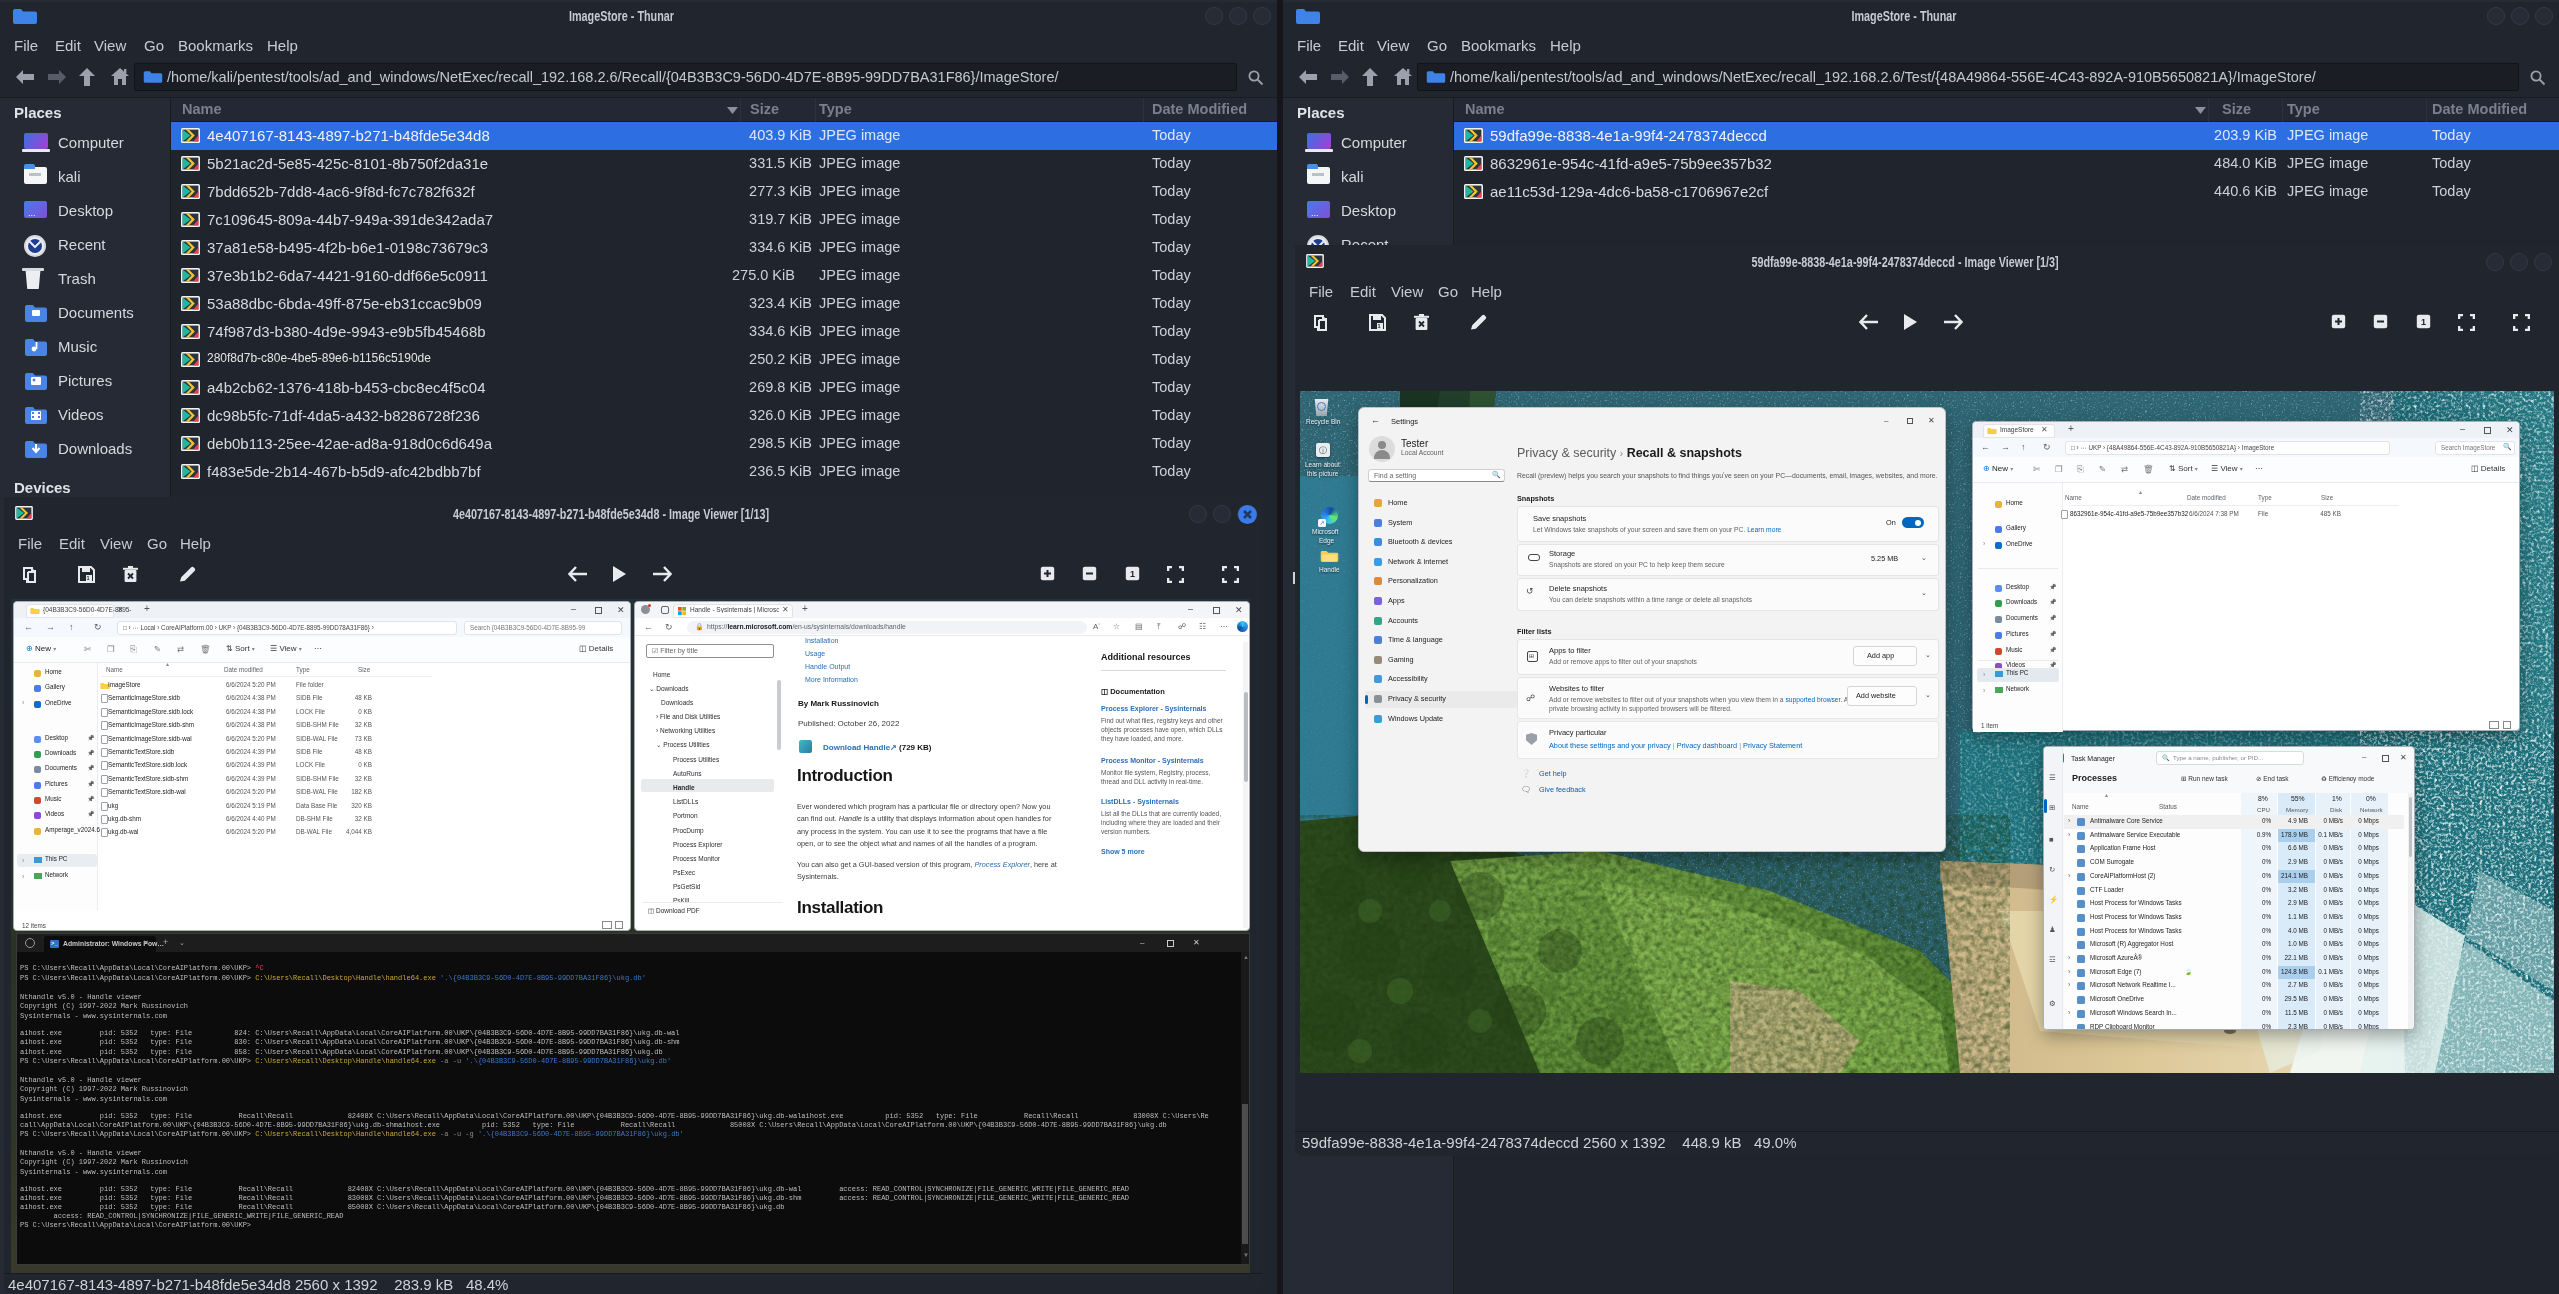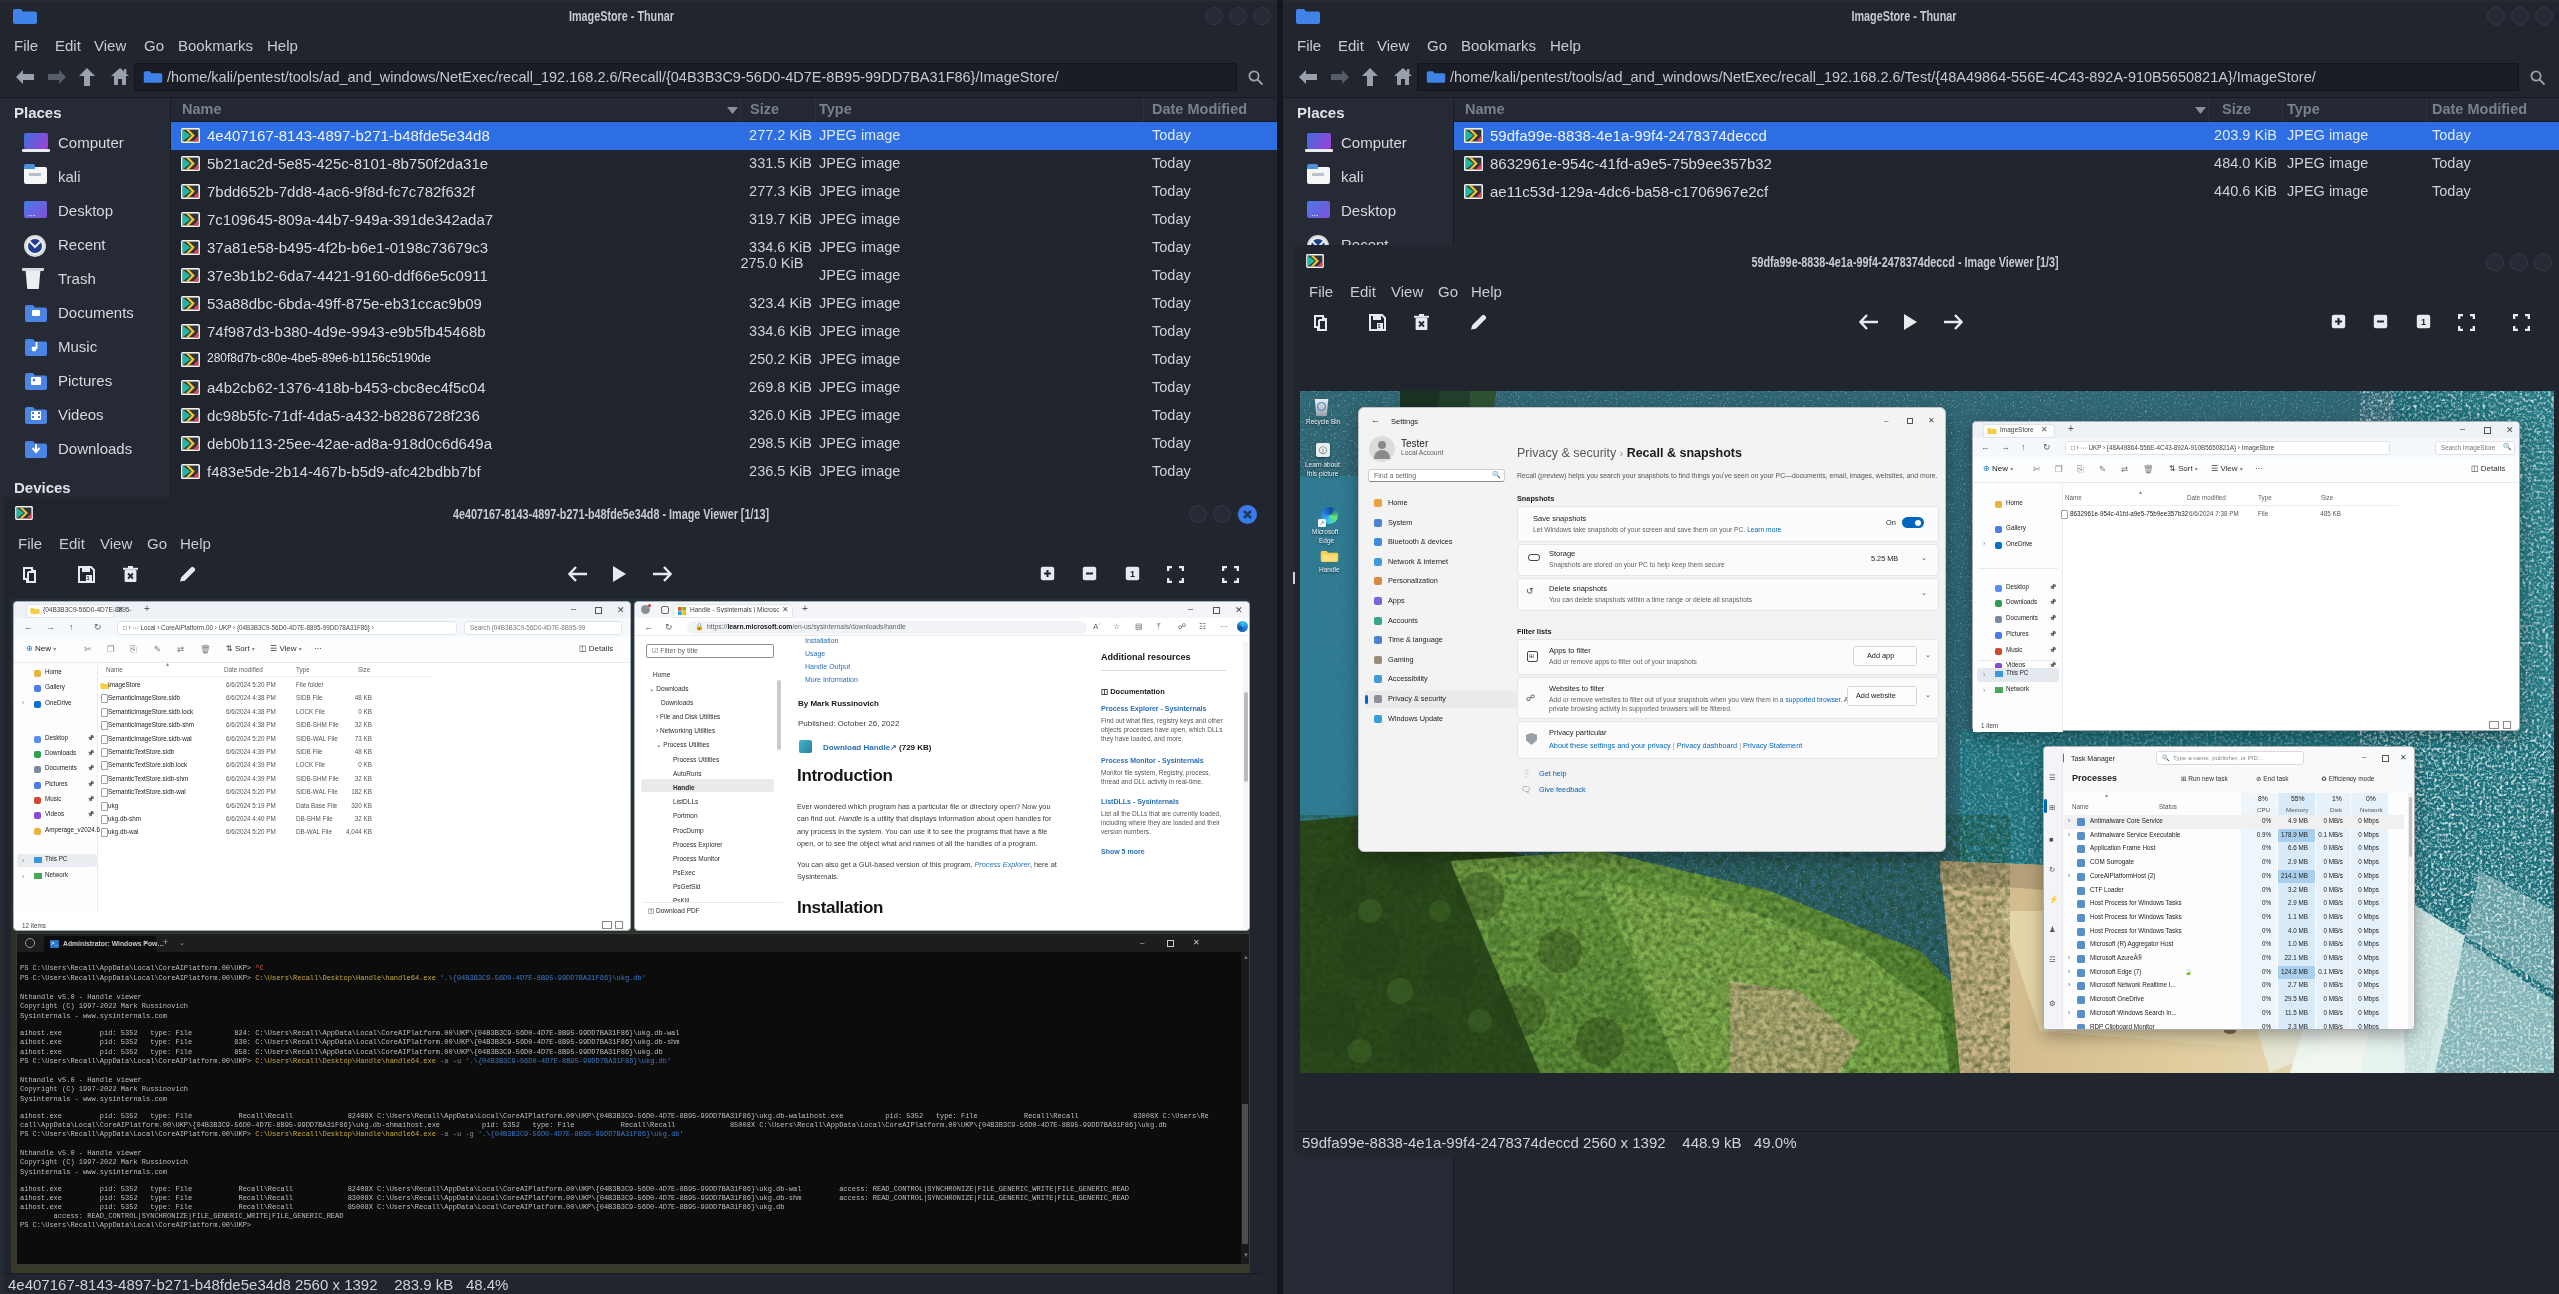--- a/index.html
+++ b/index.html
@@ -110,21 +110,21 @@
       <div style="position:absolute;left:1143px;top:98px;width:1px;height:24px;background:#2c3140"></div>
       <div style="position:absolute;left:171px;top:122px;width:1106px;height:28px;background:#2d6fe3"></div>
       <svg width="19" height="15" viewBox="0 0 19 15" style="position:absolute;left:181px;top:128px">
 <rect x="0" y="0" width="19" height="15" rx="1.5" fill="#f2f3f5"></rect>
 <rect x="1.6" y="1.6" width="15.8" height="11.8" fill="#2e333d"></rect>
 <polygon points="1.6,1.6 1.6,13.4 9.5,7.5" fill="#1fb9a0"></polygon>
 <polygon points="4.6,1.6 10.6,7.5 4.6,13.4 7.8,13.4 13.8,7.5 7.8,1.6" fill="#f4c430"></polygon>
 <polygon points="12.2,13.4 17.4,7.6 17.4,13.4" fill="#e8414e"></polygon>
 </svg>
       <div class="t" style="left:207px;top:127px;font-size:15px;color:#eef2f8">4e407167-8143-4897-b271-b48fde5e34d8</div>
-      <div class="t" style="left:732px;top:127px;width:80px;text-align:right;font-size:14.5px;color:#dde6f5">277.2 KiB</div>
+      <div class="t" style="left:732px;top:127px;width:80px;text-align:right;font-size:14.5px;color:#dde6f5">403.9 KiB</div>
       <div class="t" style="left:819px;top:127px;font-size:14.5px;color:#dde6f5">JPEG image</div>
       <div class="t" style="left:1152px;top:127px;font-size:14.5px;color:#dde6f5">Today</div>
       <svg width="19" height="15" viewBox="0 0 19 15" style="position:absolute;left:181px;top:156px">
 <rect x="0" y="0" width="19" height="15" rx="1.5" fill="#f2f3f5"></rect>
 <rect x="1.6" y="1.6" width="15.8" height="11.8" fill="#2e333d"></rect>
 <polygon points="1.6,1.6 1.6,13.4 9.5,7.5" fill="#1fb9a0"></polygon>
 <polygon points="4.6,1.6 10.6,7.5 4.6,13.4 7.8,13.4 13.8,7.5 7.8,1.6" fill="#f4c430"></polygon>
 <polygon points="12.2,13.4 17.4,7.6 17.4,13.4" fill="#e8414e"></polygon>
 </svg>
       <div class="t" style="left:207px;top:155px;font-size:15px;color:#d5d9e0">5b21ac2d-5e85-425c-8101-8b750f2da31e</div>
@@ -165,21 +165,21 @@
       <div class="t" style="left:819px;top:239px;font-size:14.5px;color:#ccd1d9">JPEG image</div>
       <div class="t" style="left:1152px;top:239px;font-size:14.5px;color:#ccd1d9">Today</div>
       <svg width="19" height="15" viewBox="0 0 19 15" style="position:absolute;left:181px;top:268px">
 <rect x="0" y="0" width="19" height="15" rx="1.5" fill="#f2f3f5"></rect>
 <rect x="1.6" y="1.6" width="15.8" height="11.8" fill="#2e333d"></rect>
 <polygon points="1.6,1.6 1.6,13.4 9.5,7.5" fill="#1fb9a0"></polygon>
 <polygon points="4.6,1.6 10.6,7.5 4.6,13.4 7.8,13.4 13.8,7.5 7.8,1.6" fill="#f4c430"></polygon>
 <polygon points="12.2,13.4 17.4,7.6 17.4,13.4" fill="#e8414e"></polygon>
 </svg>
       <div class="t" style="left:207px;top:267px;font-size:15px;color:#d5d9e0">37e3b1b2-6da7-4421-9160-ddf66e5c0911</div>
-      <div class="t" style="left:732px;top:255px;width:80px;text-align:center;font-size:14.5px;color:#ccd1d9">275.0 KiB</div>
+      <div class="t" style="left:732px;top:267px;width:80px;text-align:left;font-size:14.5px;color:#ccd1d9">275.0 KiB</div>
       <div class="t" style="left:819px;top:267px;font-size:14.5px;color:#ccd1d9">JPEG image</div>
       <div class="t" style="left:1152px;top:267px;font-size:14.5px;color:#ccd1d9">Today</div>
       <svg width="19" height="15" viewBox="0 0 19 15" style="position:absolute;left:181px;top:296px">
 <rect x="0" y="0" width="19" height="15" rx="1.5" fill="#f2f3f5"></rect>
 <rect x="1.6" y="1.6" width="15.8" height="11.8" fill="#2e333d"></rect>
 <polygon points="1.6,1.6 1.6,13.4 9.5,7.5" fill="#1fb9a0"></polygon>
 <polygon points="4.6,1.6 10.6,7.5 4.6,13.4 7.8,13.4 13.8,7.5 7.8,1.6" fill="#f4c430"></polygon>
 <polygon points="12.2,13.4 17.4,7.6 17.4,13.4" fill="#e8414e"></polygon>
 </svg>
       <div class="t" style="left:207px;top:295px;font-size:15px;color:#d5d9e0">53a88dbc-6bda-49ff-875e-eb31ccac9b09</div>

